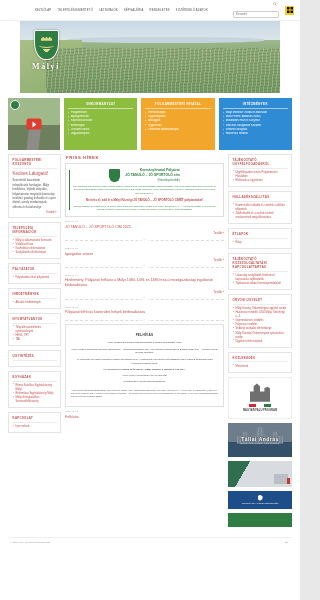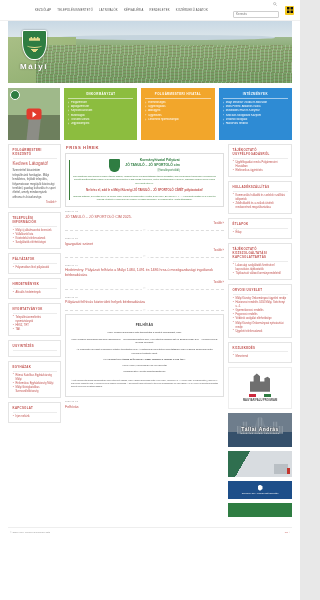--- a/index.html
+++ b/index.html
@@ -36,24 +36,25 @@
   .searchico svg { width: 100%; height: 100%; display: block; }
   .flagbtn {
     width: 9px; height: 9px; background: #f4c81e;
     display: flex; align-items: center; justify-content: center;
     border-radius: 1px;
   }
   .flagbtn svg { width: 6px; height: 6px; }
 
   
   .hero {
-    height: 62px; margin: 0 8px;
+    height: 72px; margin: 0 20px;
     position: relative; overflow: hidden;
     background:
       linear-gradient(180deg,#cfdce6 0%,#b9cbd8 16%,#9fb98f 26%,#8fae7c 40%,#86a775 62%,#7d9f6d 100%);
+    font-family: Liberation Serif, serif;
   }
   .hero .sky {
     position: absolute; inset: 0 0 74% 0;
     background: linear-gradient(180deg,#c8d8e4,#dbe5ea);
   }
   .hero .lake {
     position: absolute; left: 18%; right: 6%; top: 22%; height: 9%;
     background: #c5d4dd; border-radius: 40%;
   }
   .hero .fieldL {

